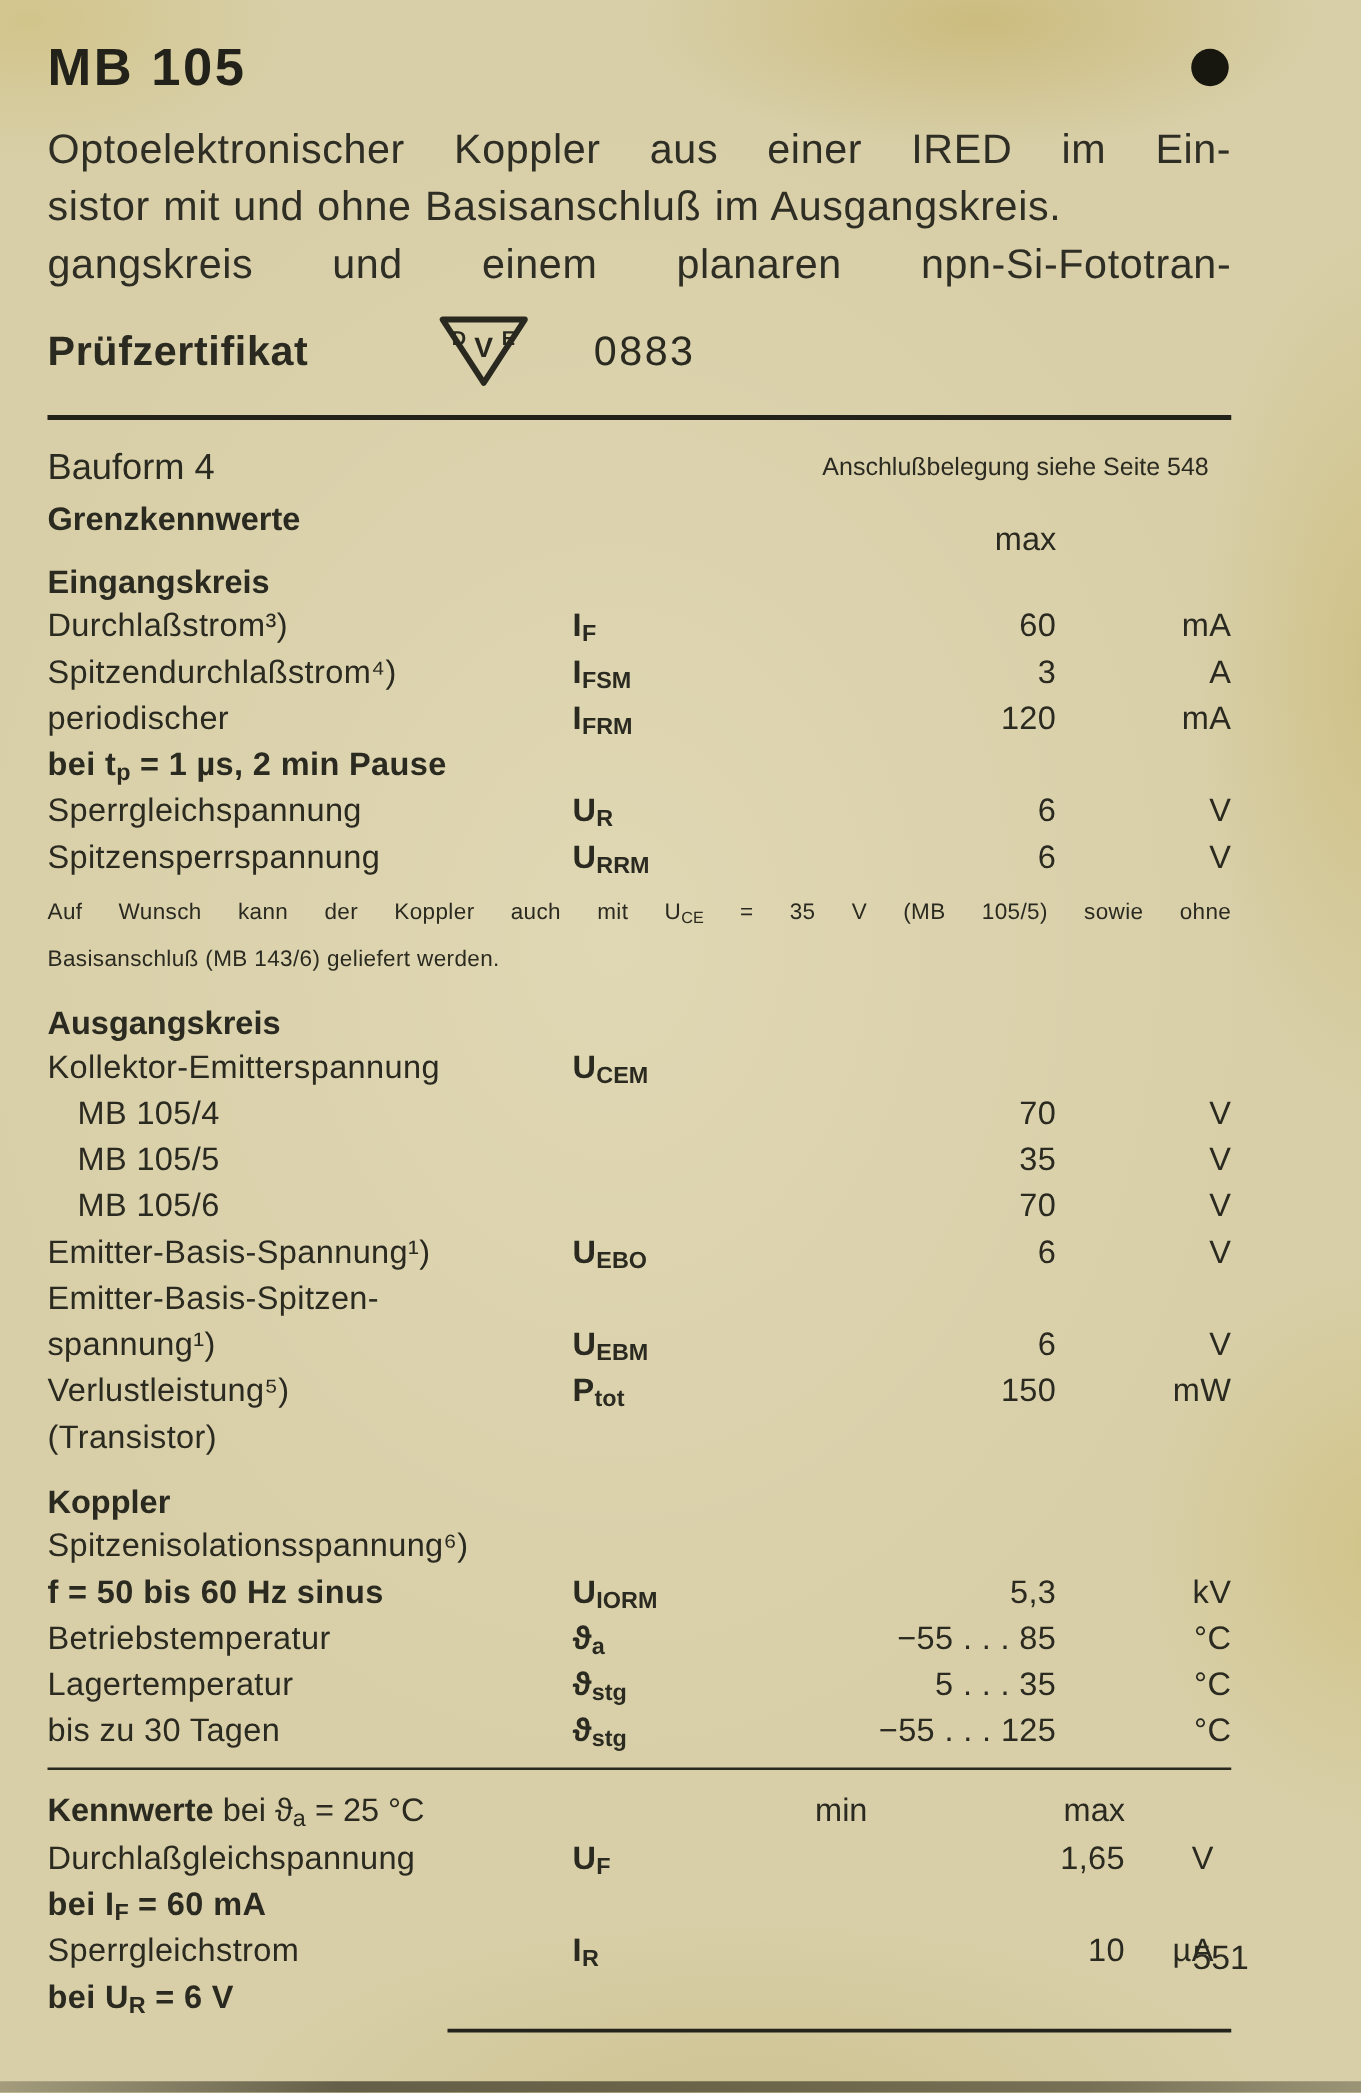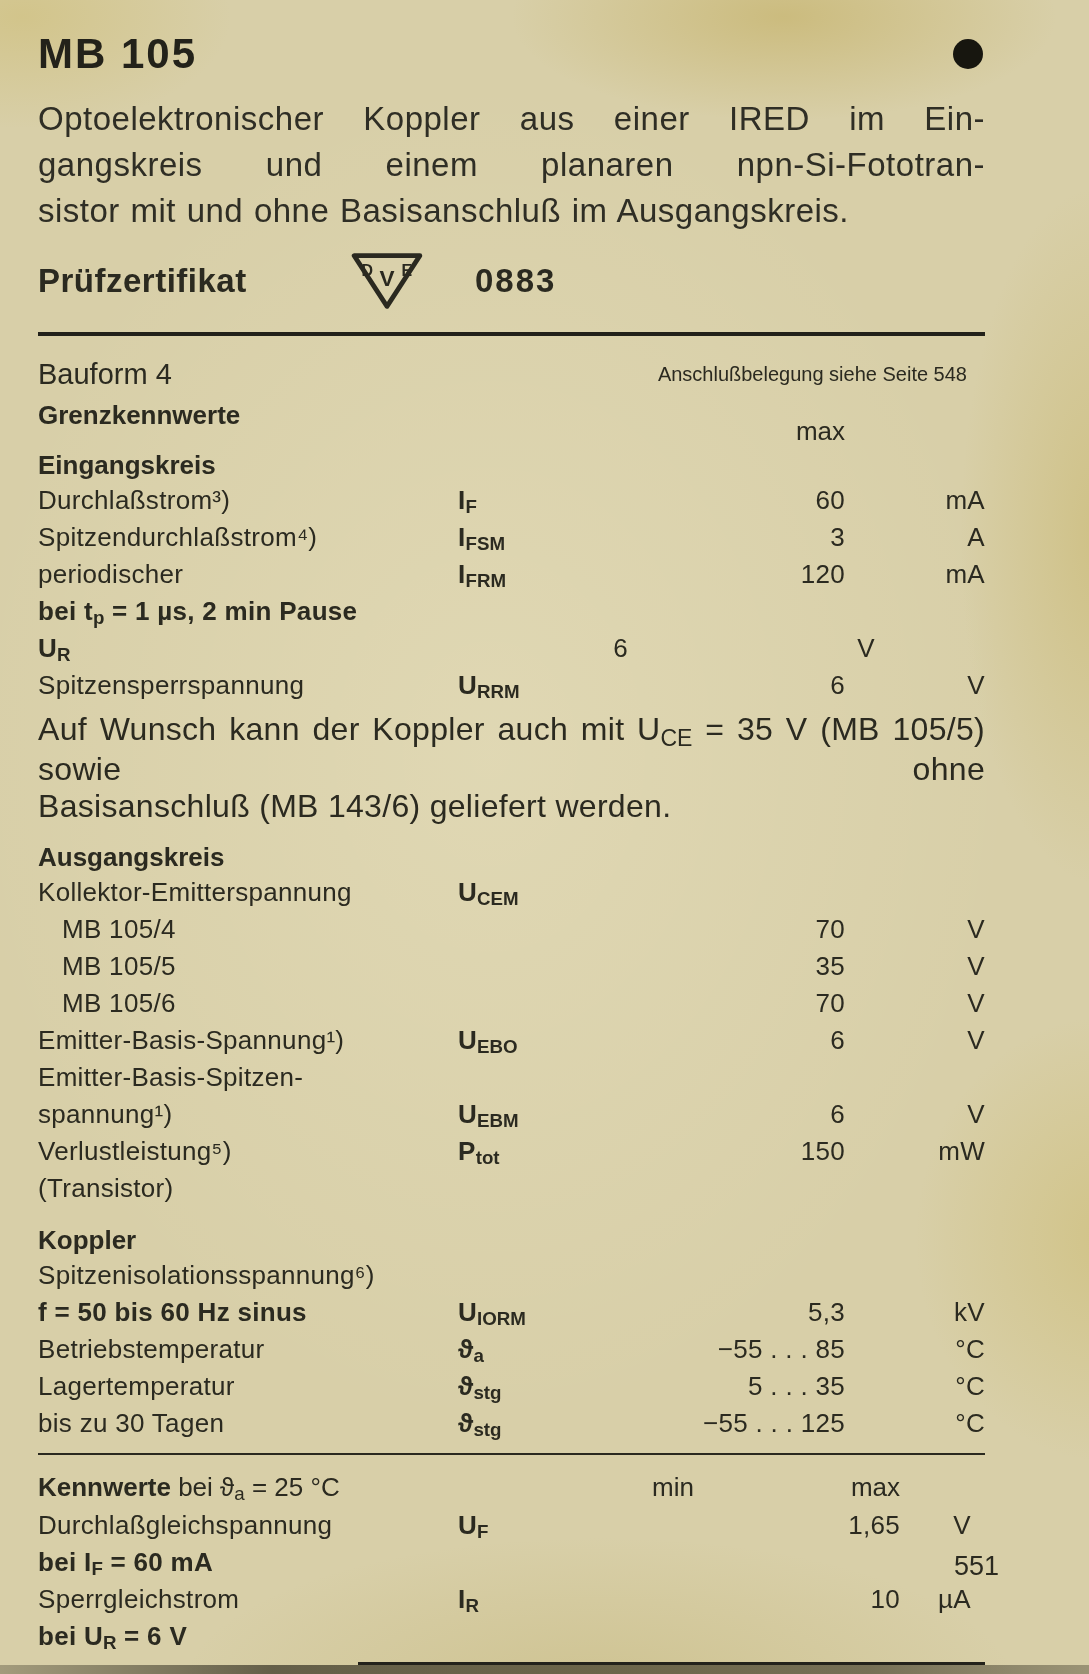--- a/index.html
+++ b/index.html
@@ -25,21 +25,21 @@
   h1 { font-size:42px; font-weight:700; letter-spacing:2px; color:#23221a; }
   .dot { width:30px; height:30px; border-radius:50%; background:#17160f; margin-left:auto; margin-right:2px; }
 
   .desc { margin-top:18px; font-size:33px; line-height:46px; letter-spacing:0.5px; word-spacing:1px; color:#2f2e25; }
   .desc .line { display:block; }
   .desc .line.j { text-align:justify; text-align-last:justify; }
 
   .cert-row { margin-top:16px; display:flex; align-items:center; height:62px; }
   .cert-label { font-size:33px; font-weight:700; width:307px; letter-spacing:0.5px; }
   .vde-logo { width:84px; height:62px; display:inline-block; }
-  .cert-number { font-size:33px; font-weight:700; margin-left:46px; letter-spacing:2px; }
+  .cert-number { font-size:33px; font-weight:400; margin-left:46px; letter-spacing:2px; }
 
   .rule-thick { border:none; border-top:4px solid #22211a; margin-top:20px; width:100%; }
   .rule-thin  { border:none; border-top:2px solid #2a291f; margin-top:10px; width:100%; }
   .rule-bottom{ border:none; border-top:3px solid #23221b; margin-top:6px; margin-left:320px; }
 
   .info-row { margin-top:22px; display:flex; justify-content:space-between; padding-right:18px; line-height:32px; }
   .bauform { font-size:29px; }
   .pinout  { font-size:20px; }
 
   .gheader { display:grid; grid-template-columns:420px 200px 217px 110px; margin-top:8px; line-height:35px; }
@@ -51,21 +51,21 @@
   .rows { width:100%; }
   .grow { display:grid; grid-template-columns:420px 200px 217px 110px; font-size:26px; line-height:35px; letter-spacing:0.3px; }
   .grow .sym  { font-weight:700; }
   .grow .val  { text-align:right; padding-right:30px; }
   .grow .unit { text-align:right; }
   .grow.bold .lbl { font-weight:700; }
   .grow.indent .lbl { padding-left:24px; }
 
   sub { font-size:72%; vertical-align:baseline; position:relative; top:0.24em; letter-spacing:0; }
 
-  .note { font-size:32px; line-height:37px; margin-top:6px; letter-spacing:0.3px; }
+  .note { font-size:18px; line-height:37px; margin-top:6px; letter-spacing:0.3px; }
   .note .note-l1 { display:block; text-align:justify; text-align-last:justify; }
   .note .note-l2 { display:block; }
 
   .kheader { display:grid; grid-template-columns:420px 140px 150px 160px 77px; margin-top:14px; font-size:26px; line-height:37px; }
   .kheader .ktitle { grid-column:1 / 3; }
   .kheader .ktitle b { font-weight:700; }
   .kheader .kmin { grid-column:3; text-align:center; }
   .kheader .kmax { grid-column:4; text-align:right; padding-right:8px; }
 
   .krow { display:grid; grid-template-columns:420px 140px 150px 160px 77px; font-size:26px; line-height:35px; letter-spacing:0.3px; }
@@ -84,22 +84,22 @@
 
 <div class="content">
 
   <div class="title-row">
     <h1>MB 105</h1>
     <span class="dot"></span>
   </div>
 
   <p class="desc">
     <span class="line j">Optoelektronischer Koppler aus einer IRED im Ein-</span>
+    <span class="line">sistor mit und ohne Basisanschluß im Ausgangskreis.</span>
     <span class="line j">gangskreis und einem planaren npn-Si-Fototran-</span>
-    <span class="line">sistor mit und ohne Basisanschluß im Ausgangskreis.</span>
   </p>
 
   <div class="cert-row">
     <span class="cert-label">Prüfzertifikat</span>
     <span class="vde-logo">
       <svg width="84" height="62" viewBox="0 0 84 66">
         <polygon points="7,6 77,6 42,60" fill="none" stroke="#2a2920" stroke-width="5" stroke-linejoin="round"></polygon>
         <text x="21" y="28" text-anchor="middle" font-size="17" font-weight="bold" fill="#2a2920">D</text>
         <text x="42" y="38" text-anchor="middle" font-size="24" font-weight="bold" fill="#2a2920">V</text>
         <text x="63" y="28" text-anchor="middle" font-size="17" font-weight="bold" fill="#2a2920">E</text>
@@ -146,20 +146,21 @@
       </div>
 
       <div class="grow bold">
         <span class="lbl"><span>bei t</span><sub>p</sub><span> = 1 µs, 2 min Pause</span></span>
         <span class="sym"><span></span><sub></sub></span>
         <span class="val"></span>
         <span class="unit"></span>
       </div>
 
       <div class="grow">
+        <span class="lbl"><span>Sperrgleichspannung</span><sub></sub><span></span></span>
         <span class="sym"><span>U</span><sub>R</sub></span>
         <span class="val">6</span>
         <span class="unit">V</span>
       </div>
 
       <div class="grow">
         <span class="lbl"><span>Spitzensperrspannung</span><sub></sub><span></span></span>
         <span class="sym"><span>U</span><sub>RRM</sub></span>
         <span class="val">6</span>
         <span class="unit">V</span>

